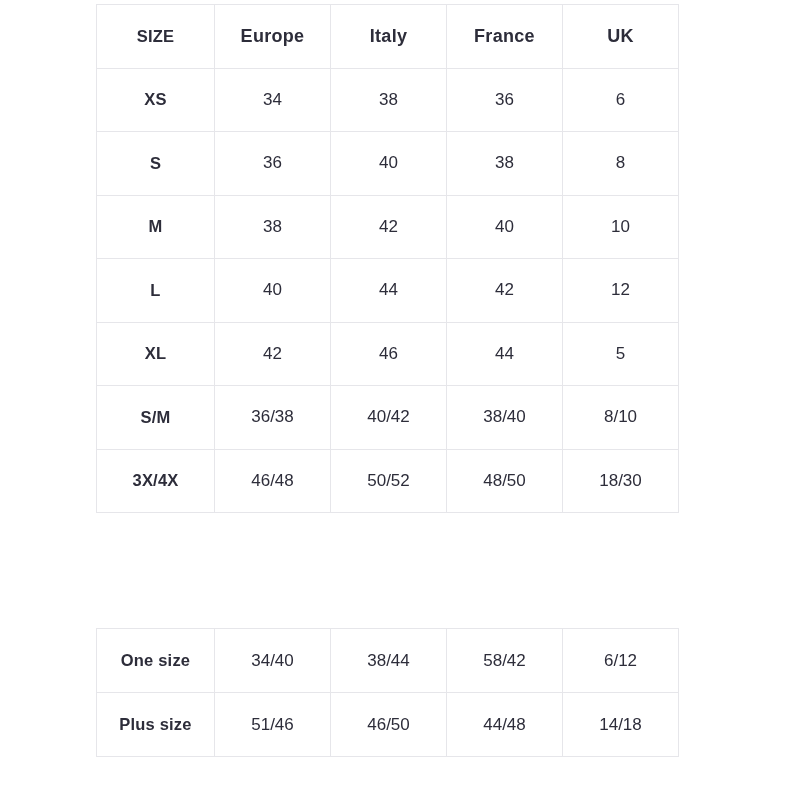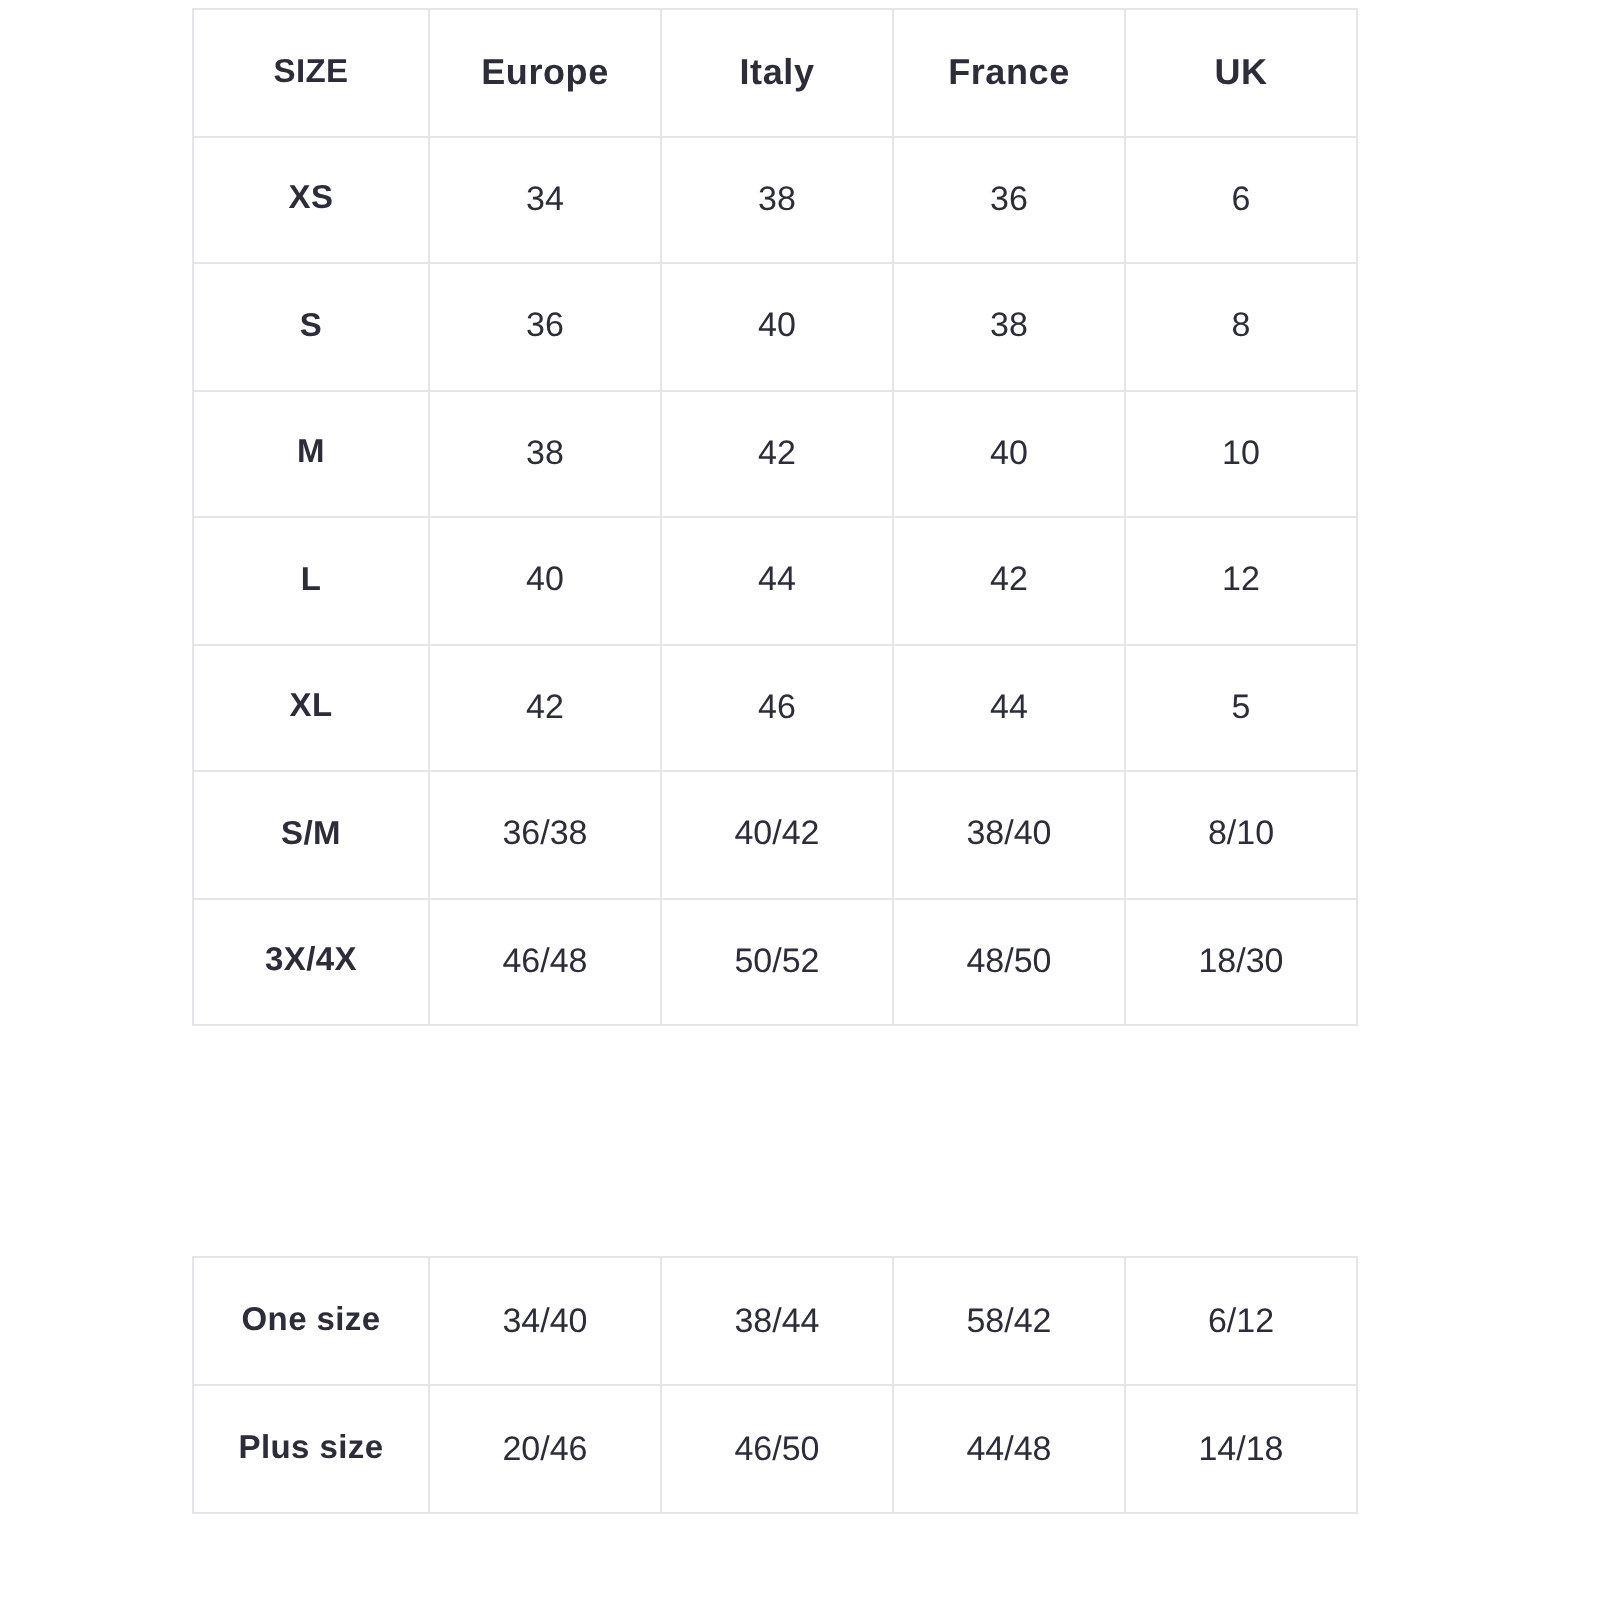--- a/index.html
+++ b/index.html
@@ -142,21 +142,21 @@
     <tbody>
       <tr>
         <td class="label">One size</td>
         <td>34/40</td>
         <td>38/44</td>
         <td>58/42</td>
         <td>6/12</td>
       </tr>
       <tr>
         <td class="label">Plus size</td>
-        <td>20/46</td>
+        <td>51/46</td>
         <td>46/50</td>
         <td>44/48</td>
         <td>14/18</td>
       </tr>
     </tbody>
   </table>
 
 </div>
 
 </body></html>

